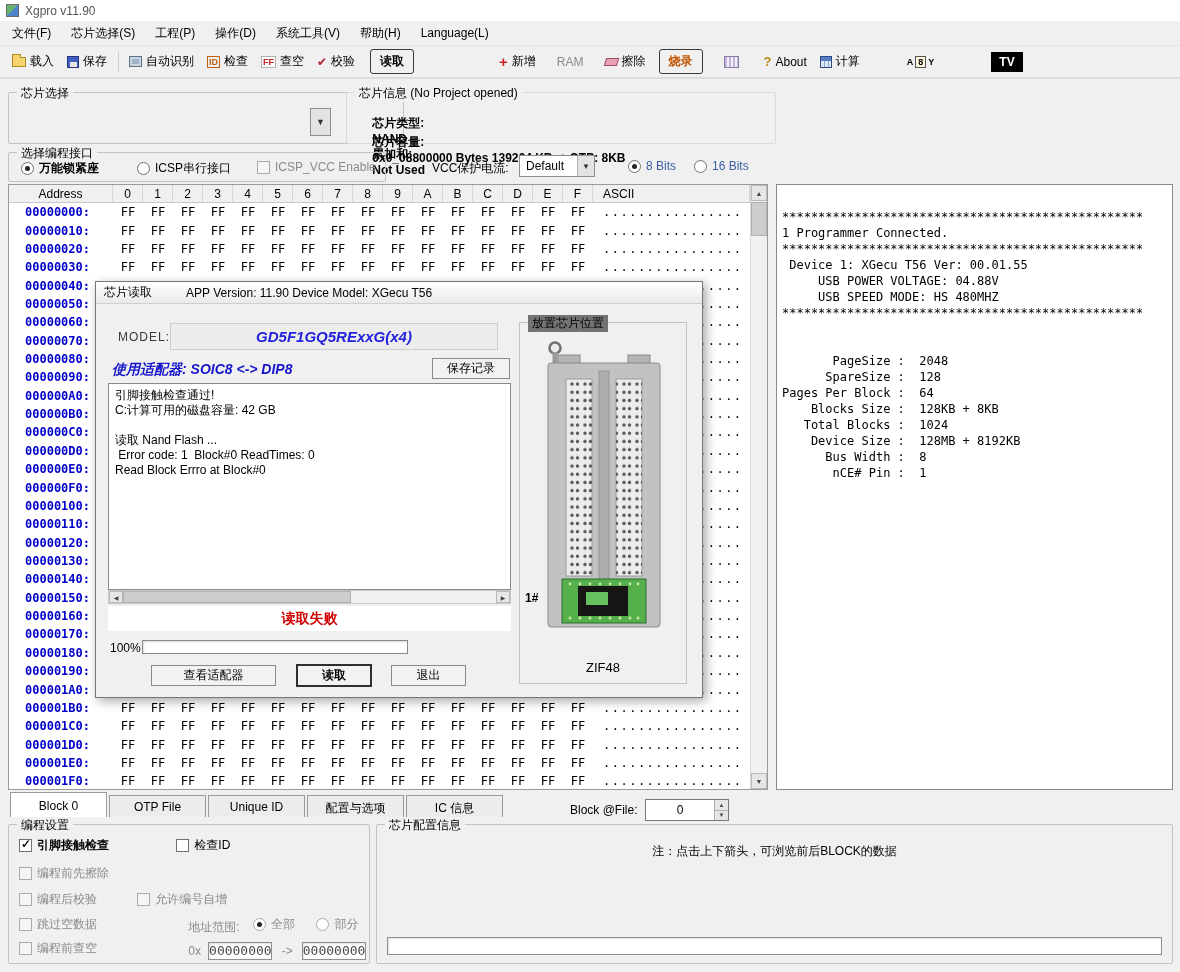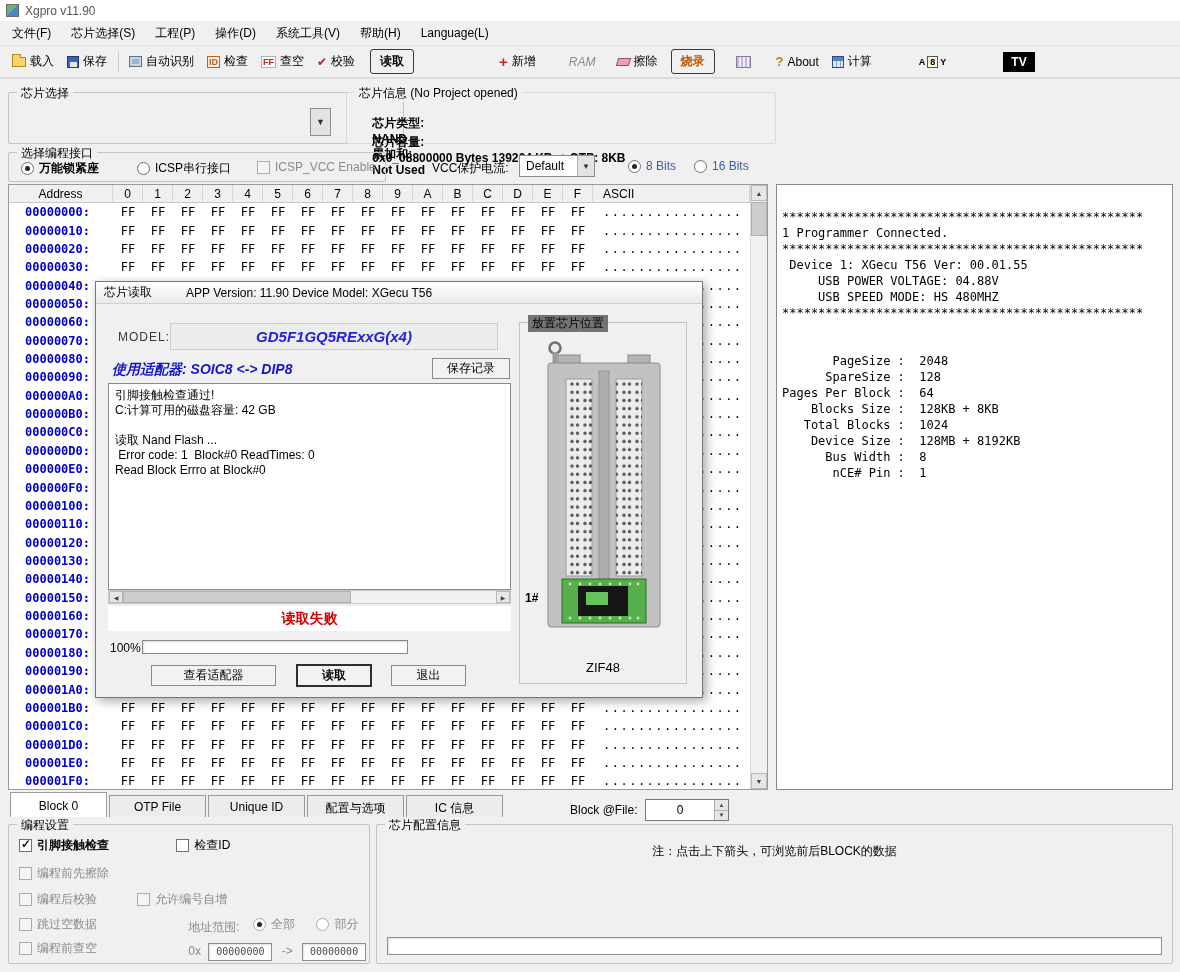--- a/index.html
+++ b/index.html
@@ -106,21 +106,21 @@
     border:1px solid #7a7a7a; display:flex; }
   .spin-val { flex:1; display:flex; align-items:center; justify-content:center; }
   .spin-btns { width:14px; display:flex; flex-direction:column; border-left:1px solid #b0b0b0; }
   .spin-btns div { flex:1; background:#e6e6e6; border-bottom:1px solid #b0b0b0;
     display:flex; align-items:center; justify-content:center; font-size:6px; color:#444; }
   .spin-btns div:last-child { border-bottom:none; }
   
   .ps-row { position:absolute; left:10px; white-space:nowrap; }
   .sunken { background:#fff; border:1px solid #8e8e8e; box-shadow:inset 1px 1px 2px rgba(0,0,0,.12);
     display:inline-flex; align-items:center; justify-content:center; }
-  .addr-field { width:64px; height:18px; color:#4a4a4a; font-family:"DejaVu Sans Mono",monospace; font-size:10px; }
+  .addr-field { width:64px; height:18px; color:#4a4a4a; font-family:"DejaVu Sans Mono",monospace; font-size:13px; }
   .cc-note { position:absolute; left:0; right:0; top:18px; text-align:center; }
   .cc-bar { position:absolute; left:10px; right:10px; bottom:8px; height:18px; }
   
   .dialog { position:absolute; left:95px; top:281px; width:608px; height:417px; background:#f0f0f0;
     border:1px solid #767676; box-shadow:3px 3px 10px rgba(0,0,0,.35); z-index:20; }
   .dlg-title { height:22px; background:linear-gradient(#ffffff,#eaeaea); border-bottom:1px solid #cfcfcf;
     display:flex; align-items:center; padding-left:8px; gap:34px; }
   .model-label { position:absolute; left:22px; top:48px; color:#3a3a3a; letter-spacing:1px; }
   .model-field { position:absolute; left:74px; top:41px; width:328px; height:27px; background:#ececec;
     border:1px solid #cdcdcd; display:flex; align-items:center; justify-content:center;
@@ -198,21 +198,21 @@
     <span class="ic-chk">✔</span>
     <span>校验</span>
   </div>
   <div class="tbtn boxed" style="margin-left:8px;">
     <span>读取</span>
   </div>
   <div class="tbtn" style="margin-left:78px;">
     <span class="ic-plus">+</span>
     <span>新增</span>
   </div>
-  <div class="tbtn dim" style="margin-left:20px;font-style:italic;">
+  <div class="tbtn dim" style="margin-left:8px;">
     <span>RAM</span>
   </div>
   <div class="tbtn" style="margin-left:8px;">
     <span class="ic-eraser"></span>
     <span>擦除</span>
   </div>
   <div class="tbtn boxed prog-col" style="margin-left:6px;">
     <span>烧录</span>
   </div>
   <div class="tbtn" style="margin-left:14px;">

